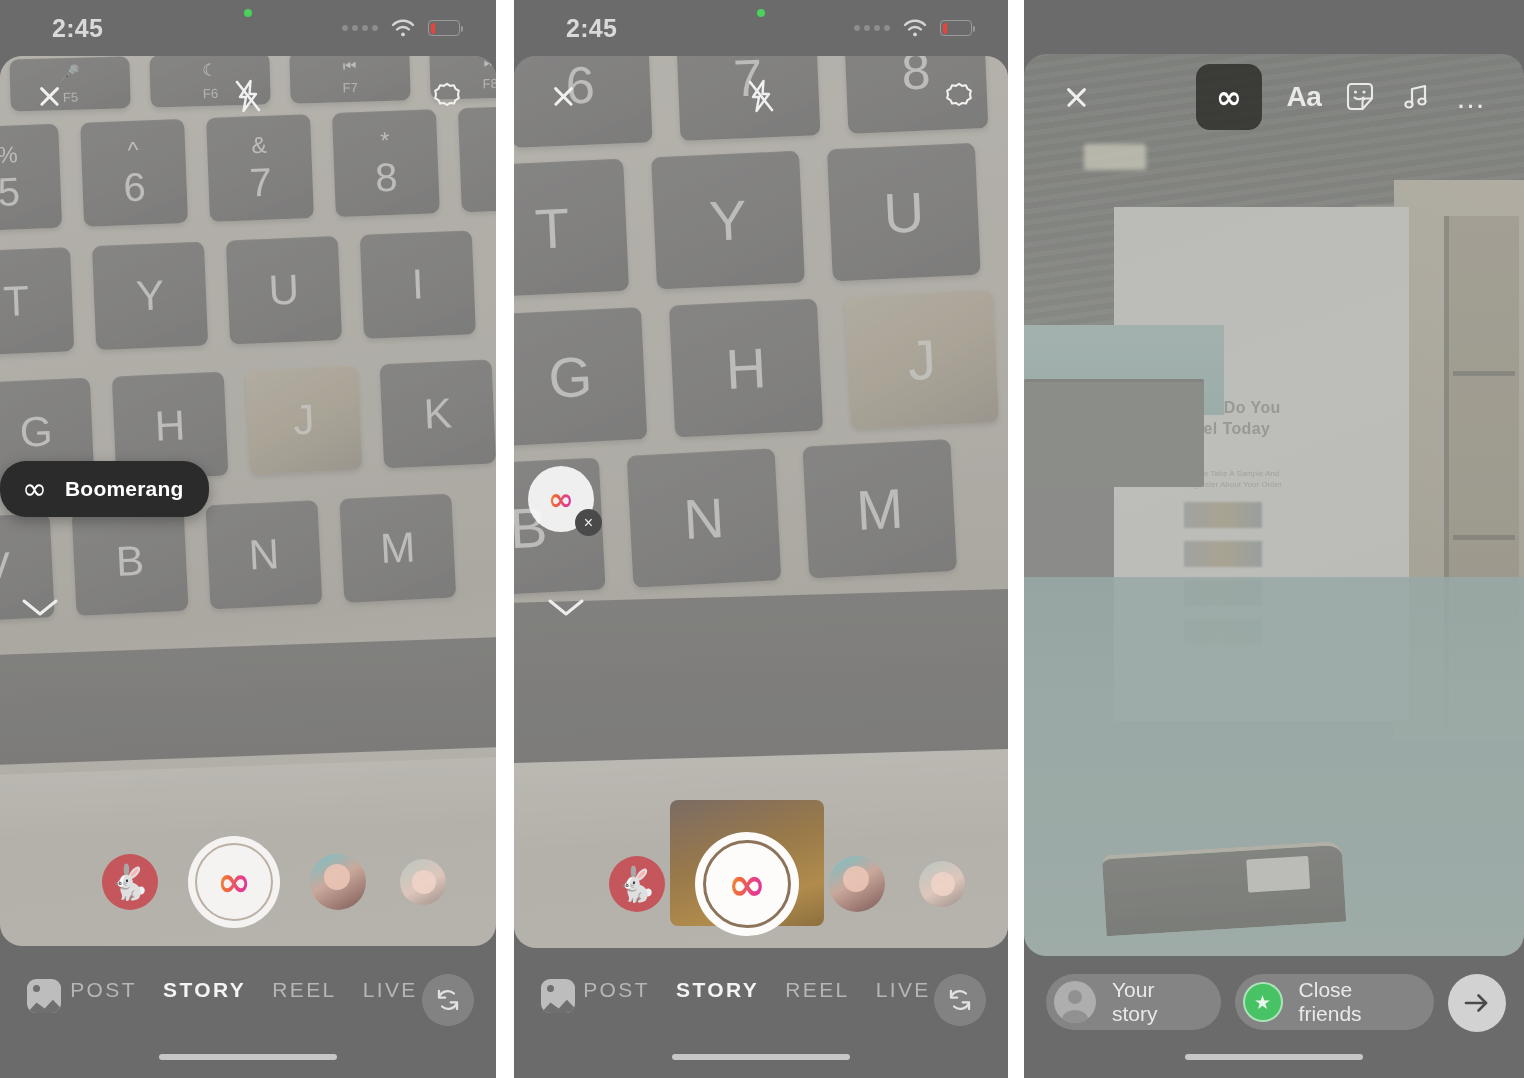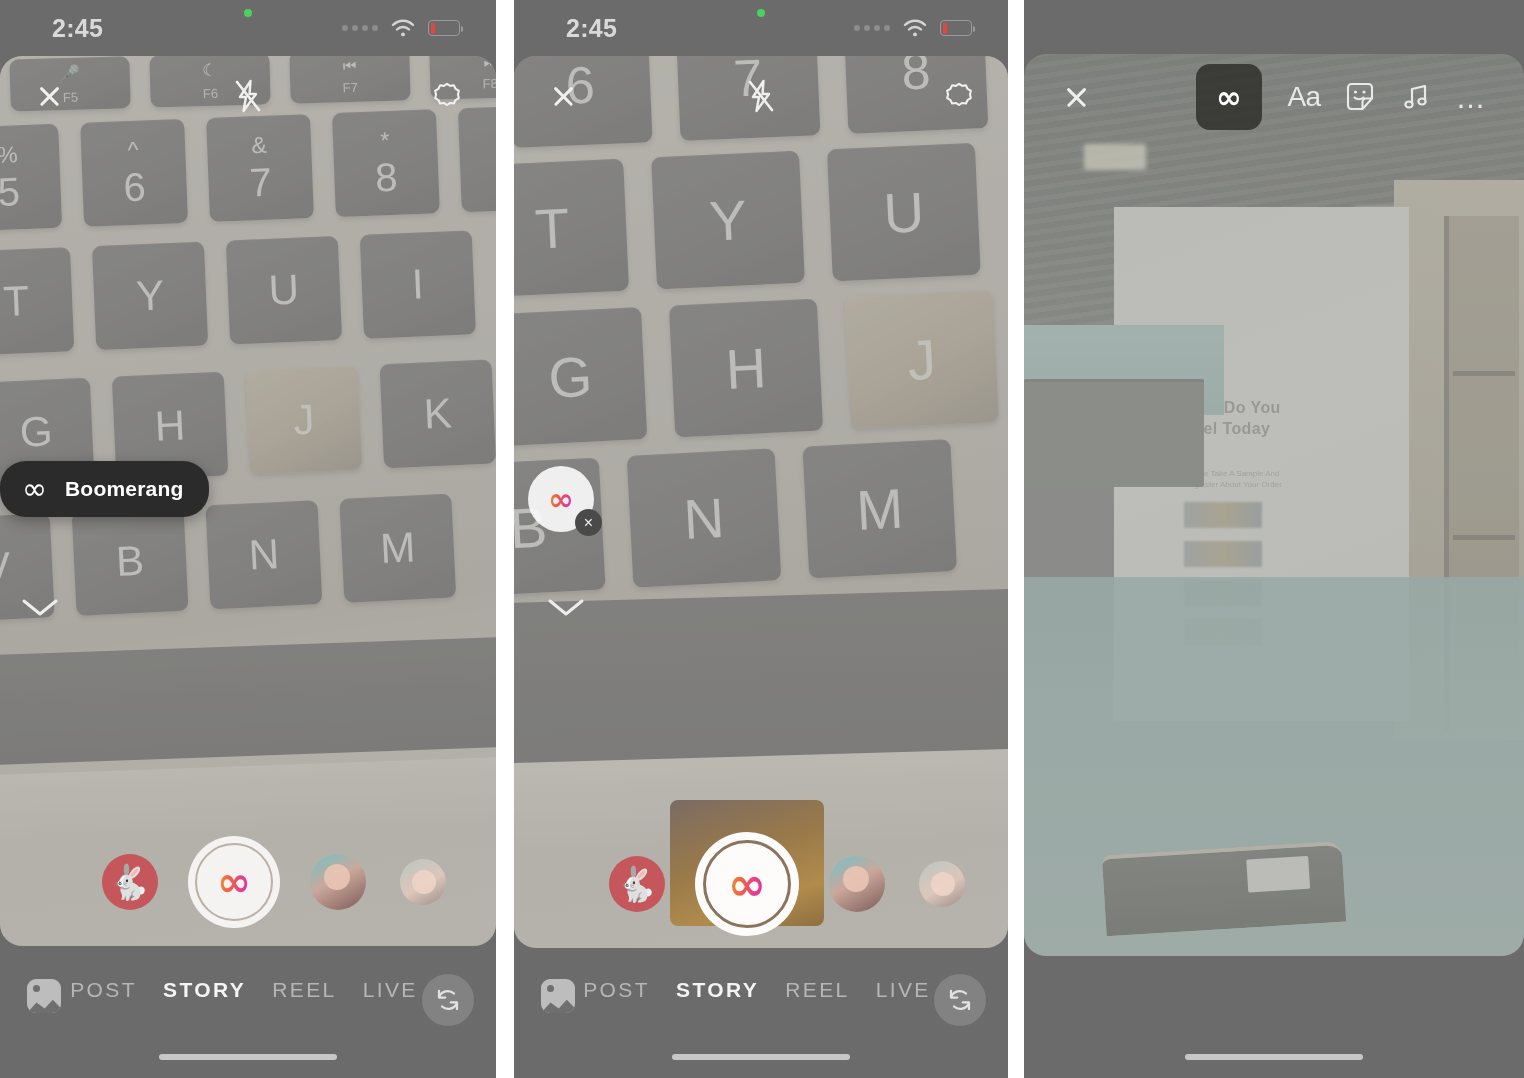--- a/index.html
+++ b/index.html
@@ -274,21 +274,21 @@
     position: absolute; top: 0; left: 0; right: 0; height: 86px;
     display: flex; align-items: center; z-index: 30; padding: 0 24px;
   }
   .edit-top .spacer { flex: 1; }
   .tool { width: 56px; height: 56px; display: flex; align-items: center; justify-content: center;
           color: #efefef; }
   .tool.boom-active {
     width: 66px; height: 66px; border-radius: 14px; background: rgba(40,40,36,.78);
   }
   .tool .infw { font-size: 31px; line-height: 1; font-family: "DejaVu Sans", sans-serif; color: #fff; font-weight: 700; }
-  .tool .aa { font-size: 28px; font-weight: 400; letter-spacing: -.5px; color: #e9e9e9; }
+  .tool .aa { font-size: 28px; font-weight: 700; letter-spacing: -.5px; color: #e9e9e9; }
   .tool .dots { font-size: 30px; line-height: 0.3; letter-spacing: 3px; color: #e9e9e9; }
   .tool-gap { width: 14px; }
 
   .share-bar {
     position: absolute; left: 0; right: 0; bottom: 0; height: 122px;
     display: flex; align-items: flex-start; gap: 14px; padding: 18px 18px 0 22px;
     z-index: 35;
   }
   .chip {
     height: 56px; border-radius: 28px; background: rgba(255,255,255,.17);
@@ -641,16 +641,34 @@
         </div>
         <div class="tool">
           <span class="dots">…</span>
         </div>
       </div>
     </div>
 
     <div class="dimmer"></div>
 
 
+    <div class="share-bar">
+      <div class="chip">
+        <span class="chip-avatar"></span>
+        <span class="lbl">Your story</span>
+      </div>
+      <div class="chip">
+        <span class="cf-badge">
+          <span class="star">★</span>
+        </span>
+        <span class="lbl">Close friends</span>
+      </div>
+      <div class="next-btn">
+        <svg width="30" height="26" viewBox="0 0 30 26">
+          <line x1="4" y1="13" x2="24" y2="13" stroke="#4a4a4a" stroke-width="2.6" stroke-linecap="round"></line>
+          <polyline points="16.5,5.5 24,13 16.5,20.5" fill="none" stroke="#4a4a4a" stroke-width="2.6" stroke-linecap="round" stroke-linejoin="round"></polyline>
+        </svg>
+      </div>
+    </div>
     <div class="home-ind"></div>
   </div>
 
 </div>
 
 </body></html>

